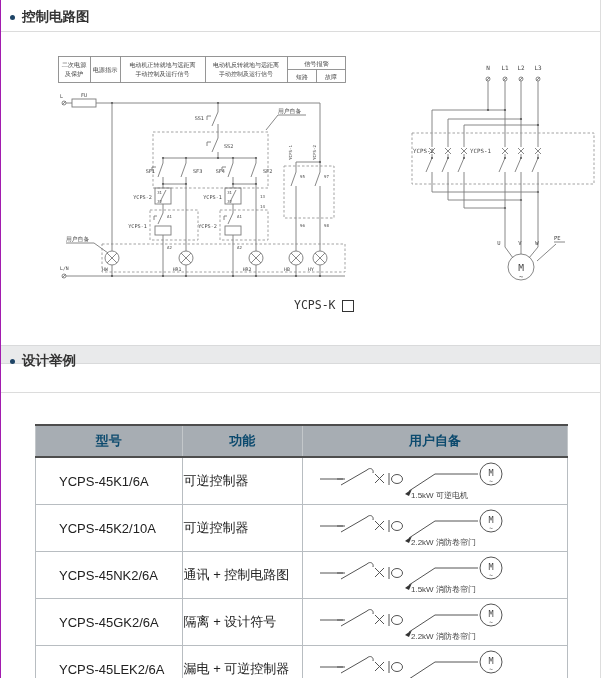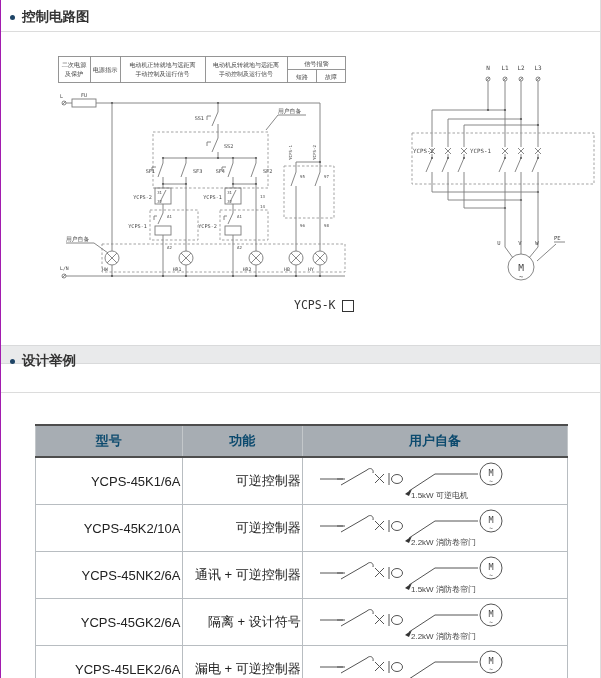--- a/index.html
+++ b/index.html
@@ -15,22 +15,22 @@
   svg .w{stroke:#7a7a7a;stroke-width:.9;fill:none}
   svg .wd{stroke:#999;stroke-width:.9;fill:none;stroke-dasharray:2.5 2}
   svg .hd{stroke:#8a8a8a;stroke-width:.9;fill:none}
   svg .dot{fill:#555;stroke:none}
   svg text{fill:#444}
   .t{font-family:"DejaVu Sans Mono",monospace}
   .tc{font-family:"Liberation Sans",sans-serif}
   table.spec{position:absolute;left:34px;top:424px;width:533px;border-collapse:collapse;border:1px solid #b8bdc1;border-top:2px solid #4d4d4d;border-bottom:2px solid #4d4d4d}
   table.spec th{background:#a7adb3;color:#0c4a6e;font-size:13px;font-weight:bold;height:28px;border:1px solid #c3c7ca;border-bottom:2px solid #4d4d4d;text-align:center}
   table.spec td{height:44px;font-size:13px;color:#222;border:1px solid #b8bdc1;background:#fff}
-  td.model{width:131px;padding-left:23px;text-align:right}
-  td.func{width:135px;text-align:right}
+  td.model{width:131px;padding-left:23px;text-align:left}
+  td.func{width:135px;text-align:left}
   td.sym{width:266px;text-align:center}
   td.sym svg{position:static;display:block;margin:0 auto}
   .symline{stroke:#555;stroke-width:1;fill:none}
 </style>
 </head>
 <body>
 
 <div class="page">
 
   <div class="sec-title" style="top:8px">
@@ -336,21 +336,21 @@
             <path class="symline" d="M94 30 L120 13 H163"></path>
             <circle class="symline" cx="176" cy="13" r="11"></circle>
             <text class="t" x="176" y="15" font-size="8.5" text-anchor="middle" fill="#333">M</text>
             <text class="t" x="176" y="21.5" font-size="6" text-anchor="middle" fill="#333">~</text>
             <text class="tc" x="96" y="37" font-size="8" fill="#555">2.2kW 消防卷帘门</text>
           </svg>
         </td>
       </tr>
       <tr>
         <td class="model">YCPS-45NK2/6A</td>
-        <td class="func">通讯 + 可逆控制器</td>
+        <td class="func">通讯 + 控制电路图</td>
         <td class="sym">
           <svg width="240" height="40" viewBox="0 0 240 40">
             <path class="symline" d="M5 18 H28 M22 18 h8 M26 24 L52 9"></path>
               <path class="symline" d="M52 9 c3 -3 7 -1 6 3"></path>
             <path class="symline" d="M60 13 l9 9 M60 22 l9 -9 M74 12 v12"></path>
               <ellipse class="symline" cx="82" cy="18" rx="5.5" ry="4.5"></ellipse>
             <path d="M90 33 l7 -5 l-3 7 z" fill="#333" stroke="none"></path>
             <path class="symline" d="M94 30 L120 13 H163"></path>
             <circle class="symline" cx="176" cy="13" r="11"></circle>
             <text class="t" x="176" y="15" font-size="8.5" text-anchor="middle" fill="#333">M</text>

